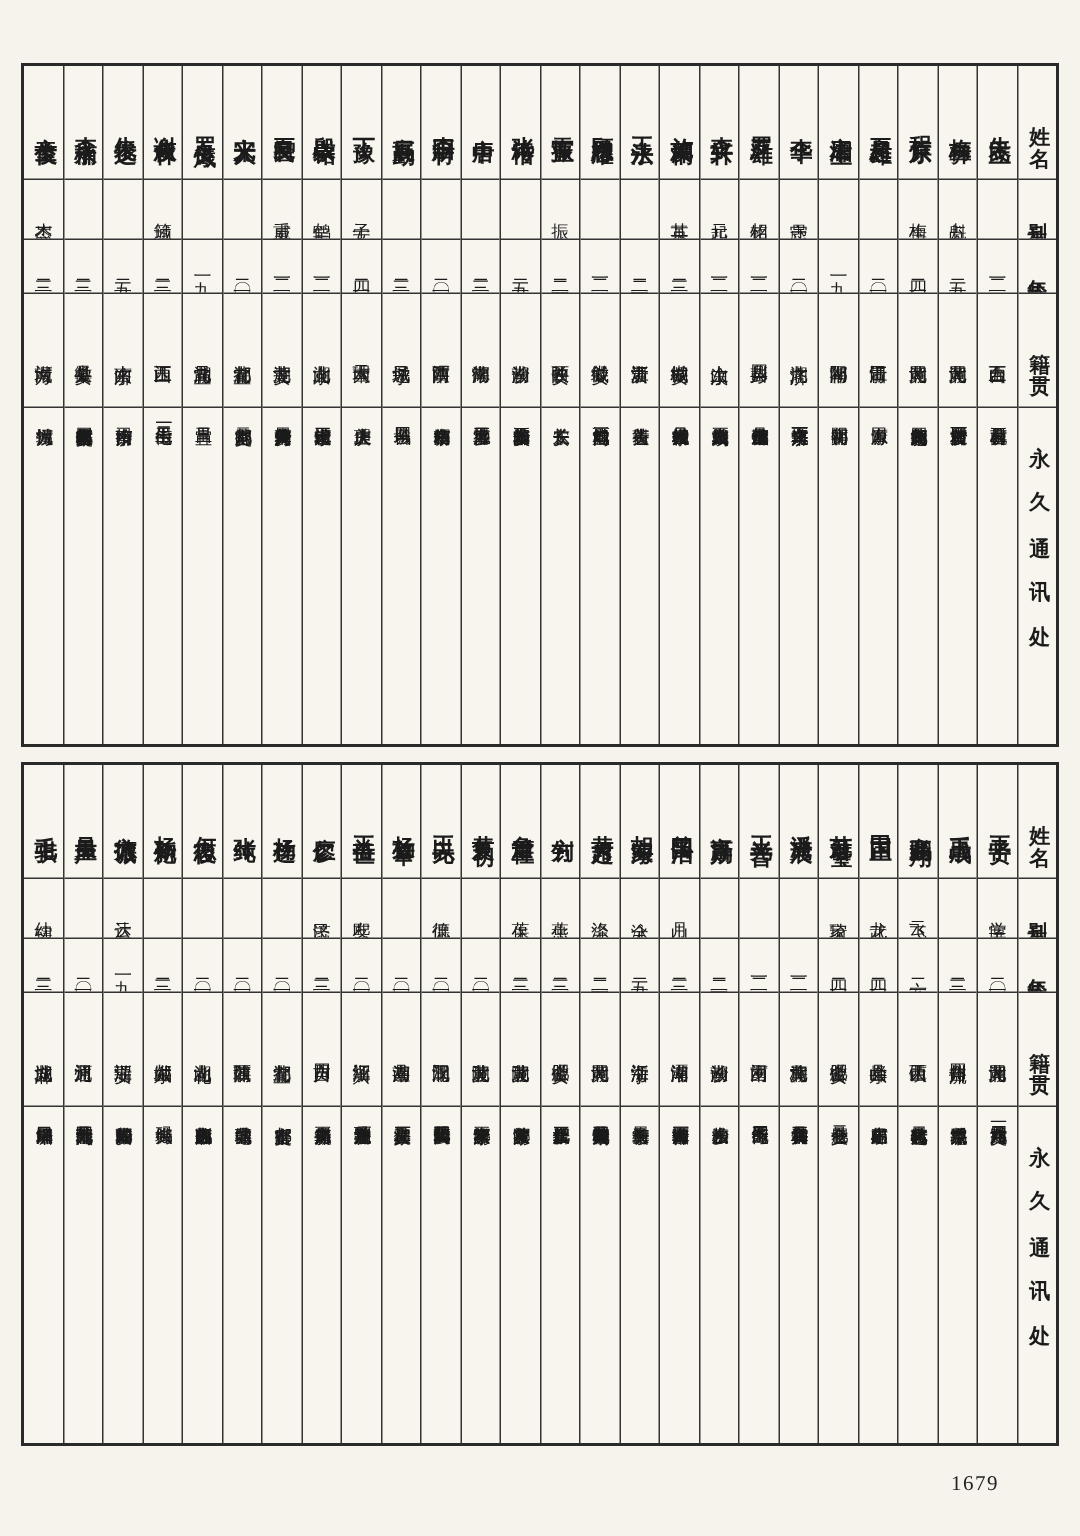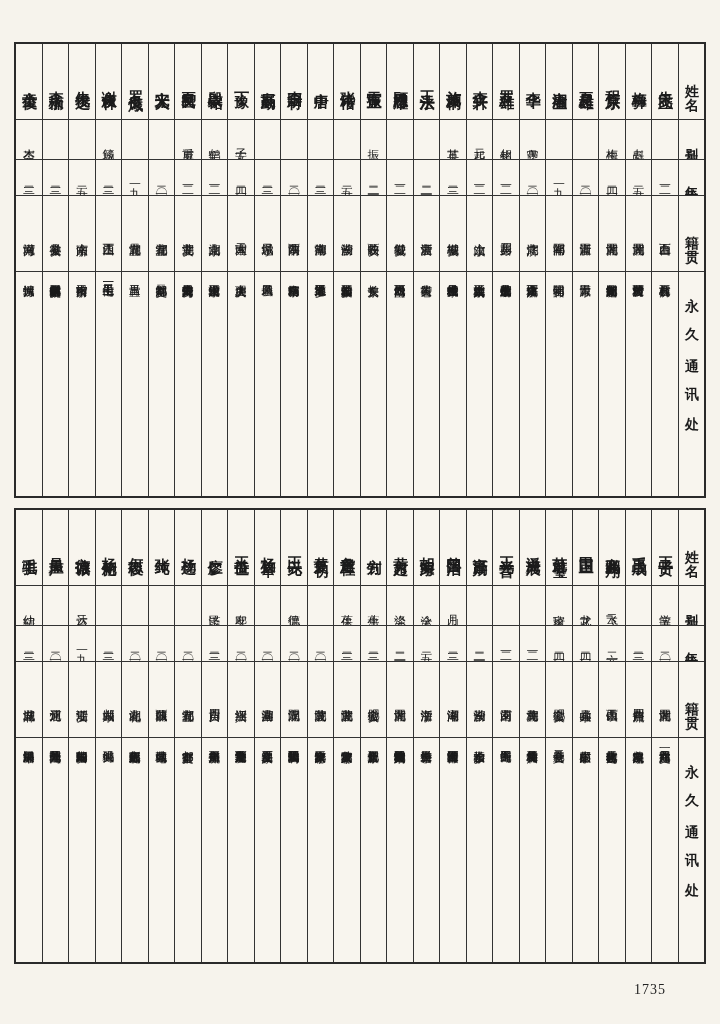--- a/index.html
+++ b/index.html
@@ -1017,14 +1017,14 @@
           <div class="cell c-native">
             <span class="vtext">湖北麻城</span>
           </div>
           <div class="cell c-addr">
             <span class="vtext">汉口宋埠潘塘邮局</span>
           </div>
         </div>
       </div>
   </div>
 
-  <div class="pageno">1735</div>
+  <div class="pageno">1679</div>
 </div>
 
 </body></html>

